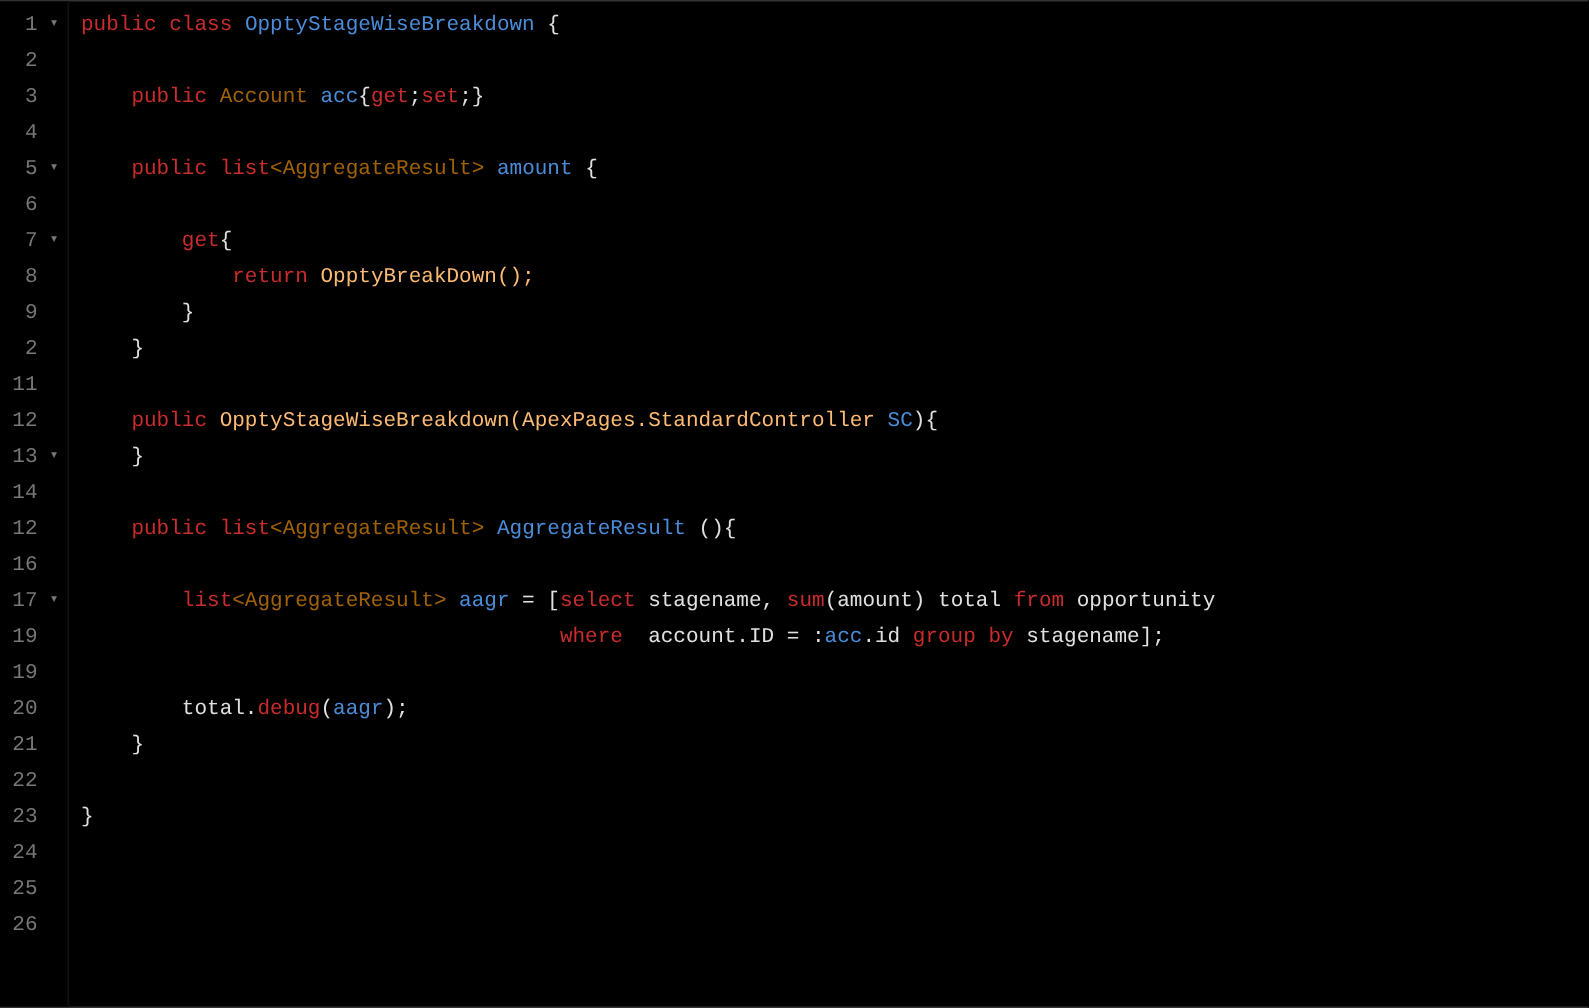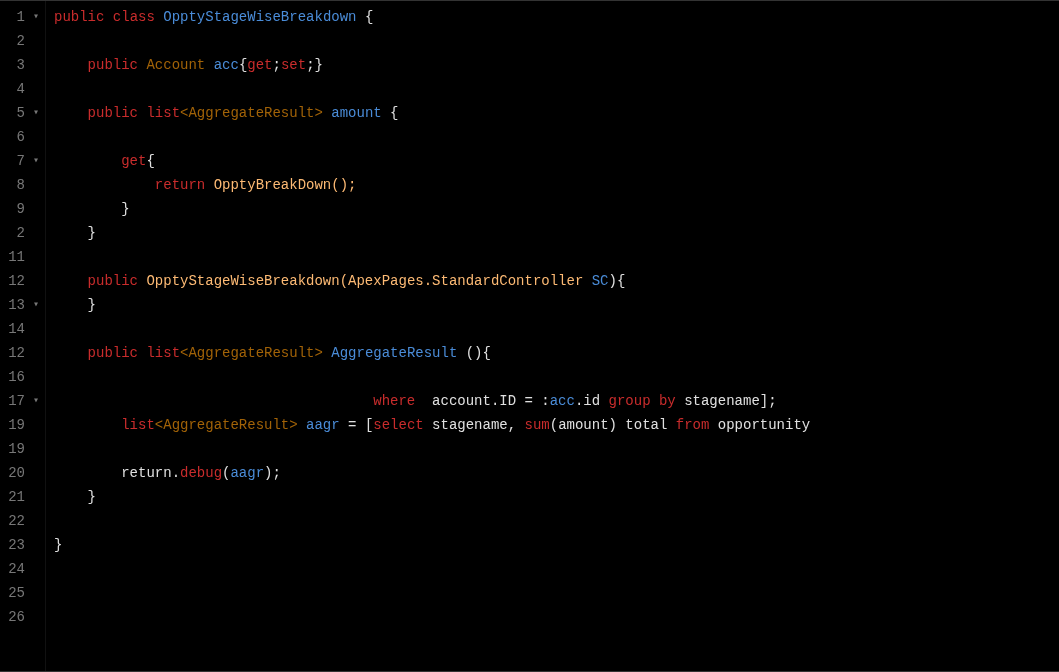--- a/index.html
+++ b/index.html
@@ -187,21 +187,21 @@
     <div class="row">        <span class="kw">get</span><span class="punct">{</span></div>
     <div class="row">            <span class="kw">return</span> <span class="func">OpptyBreakDown();</span></div>
     <div class="row">        <span class="punct">}</span></div>
     <div class="row">    <span class="punct">}</span></div>
     <div class="row"></div>
     <div class="row">    <span class="kw">public</span> <span class="func">OpptyStageWiseBreakdown(ApexPages.StandardController</span> <span class="name">SC</span><span class="punct">){</span></div>
     <div class="row">    <span class="punct">}</span></div>
     <div class="row"></div>
     <div class="row">    <span class="kw">public</span> <span class="kw">list</span><span class="type">&lt;AggregateResult&gt;</span> <span class="name">AggregateResult</span> <span class="punct">(){</span></div>
     <div class="row"></div>
+    <div class="row">        <span class="kw">list</span><span class="type">&lt;AggregateResult&gt;</span> <span class="name">aagr</span><span class="punct"> = [</span><span class="kw">select</span><span class="punct"> stagename, </span><span class="kw">sum</span><span class="punct">(amount) total </span><span class="kw">from</span><span class="punct"> opportunity</span></div>
     <div class="row">                                      <span class="kw">where</span><span class="punct">  account.ID = :</span><span class="name">acc</span><span class="punct">.id </span><span class="kw">group</span><span class="punct"> </span><span class="kw">by</span><span class="punct"> stagename];</span></div>
-    <div class="row">        <span class="kw">list</span><span class="type">&lt;AggregateResult&gt;</span> <span class="name">aagr</span><span class="punct"> = [</span><span class="kw">select</span><span class="punct"> stagename, </span><span class="kw">sum</span><span class="punct">(amount) total </span><span class="kw">from</span><span class="punct"> opportunity</span></div>
-    <div class="row"></div>
-    <div class="row">        <span class="punct">return.</span><span class="kw">debug</span><span class="punct">(</span><span class="name">aagr</span><span class="punct">);</span></div>
+    <div class="row"></div>
+    <div class="row">        <span class="punct">total.</span><span class="kw">debug</span><span class="punct">(</span><span class="name">aagr</span><span class="punct">);</span></div>
     <div class="row">    <span class="punct">}</span></div>
     <div class="row"></div>
     <div class="row"><span class="punct">}</span></div>
   </div>
 </div>
 
 </body></html>

